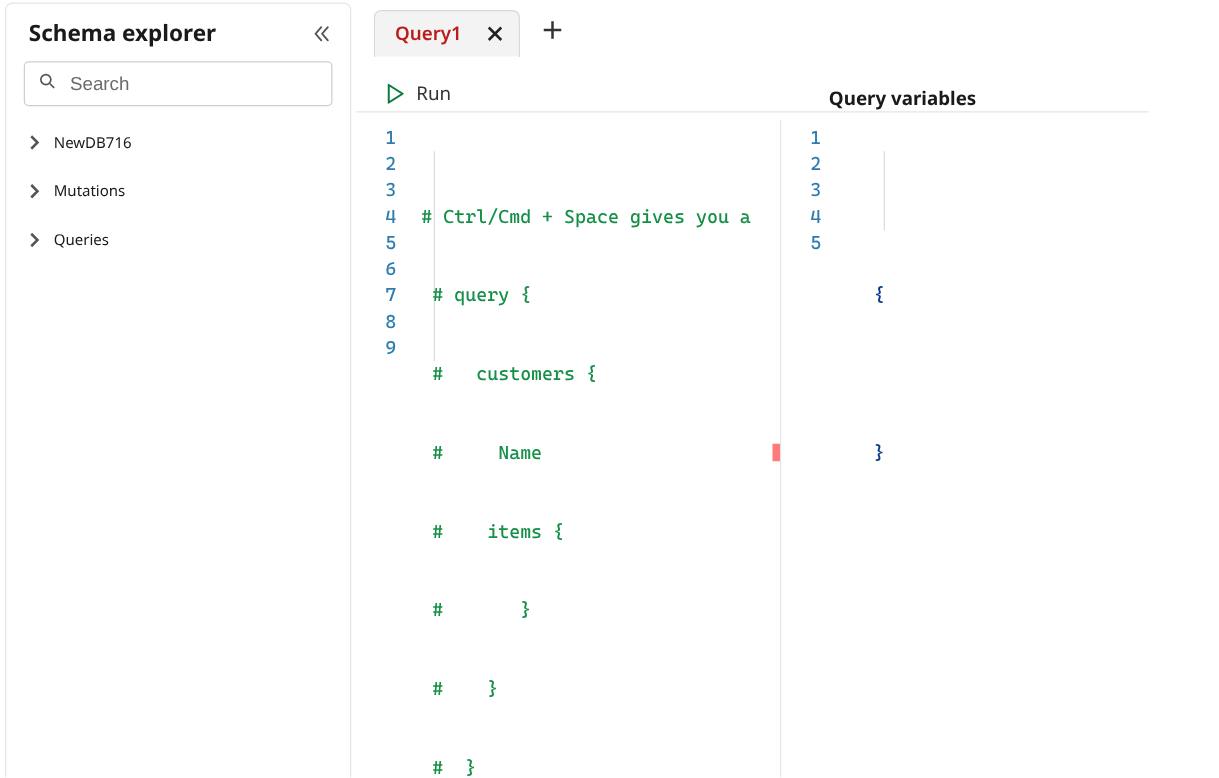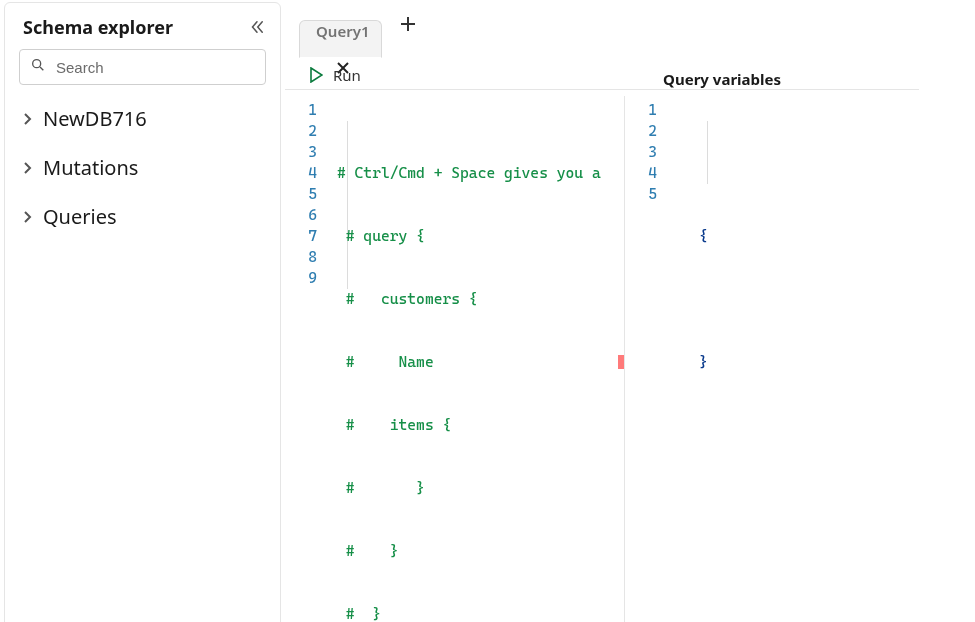--- a/index.html
+++ b/index.html
@@ -75,21 +75,21 @@
     padding: 6px 8px 0 8px;
     display: flex;
     flex-direction: column;
     gap: 14px;
   }
   .tree-item {
     display: flex;
     align-items: center;
     gap: 8px;
     padding: 4px 8px;
-    font-size: 20px;
+    font-size: 12px;
     color: #1a1a1a;
     cursor: pointer;
     border-radius: 4px;
   }
   .chev { width: 14px; display:flex; justify-content:center; color:#5a5a5a; }
 
   
   .main {
     display: grid;
     grid-template-rows: 44px 44px 1fr auto;
@@ -102,29 +102,28 @@
     gap: 8px;
     padding-left: 14px;
     border-bottom: 0;
   }
   .tab {
     display: flex;
     align-items: center;
     gap: 20px;
     padding: 0 12px 0 16px;
     height: 38px;
-    margin-top: 18px;
+    margin-top: 6px;
     border: 1px solid #d9d9d9;
     border-bottom-color: #fff;
     border-radius: 6px 6px 0 0;
     background: #f5f5f5;
     font-size: 15px;
     font-weight: 600;
-    color: #737373;
-    flex-direction: column;
+    color: #b91c1c;
   }
   .tab.active { background: #f3f3f3; }
   .tab-close { cursor:pointer; display:flex; }
   .add-tab {
     display:flex; align-items:center; justify-content:center;
     width: 36px; cursor:pointer; color:#3a3a3a;
   }
   .toolbar {
     display:flex; align-items:flex-end; justify-content:space-between;
     padding: 0 18px 0 16px;

